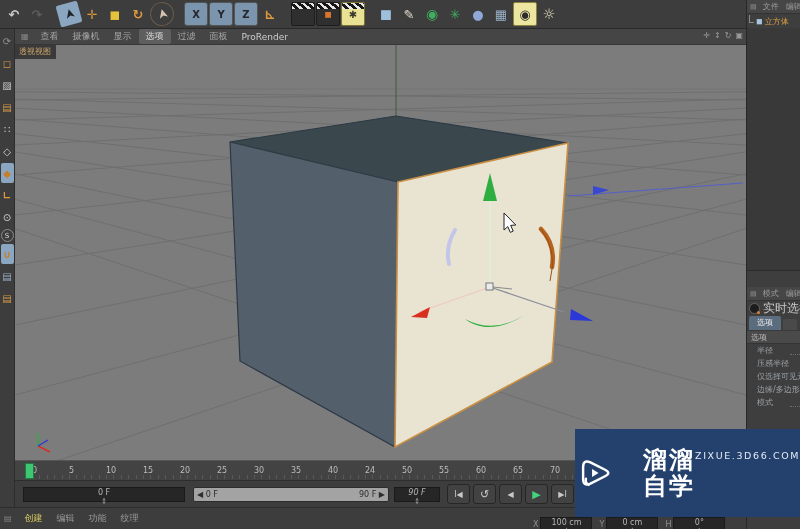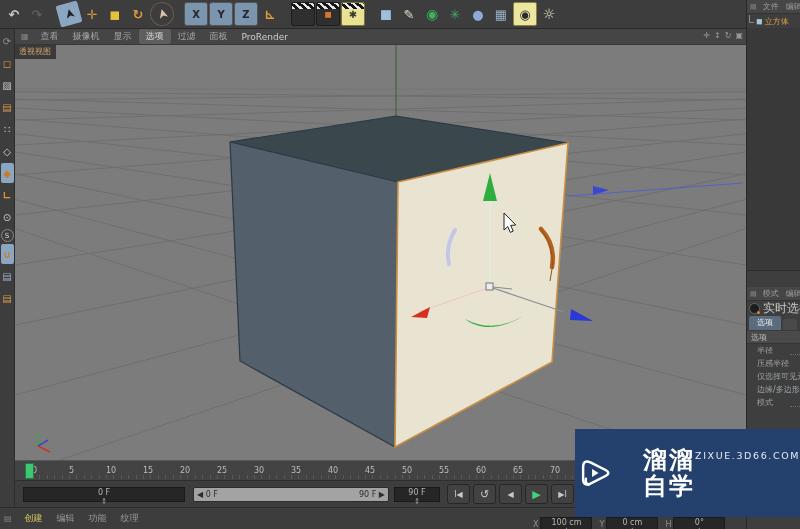--- a/index.html
+++ b/index.html
@@ -269,21 +269,21 @@
 
     <div class="tick">0</div>
         <div class="tick">5</div>
         <div class="tick">10</div>
         <div class="tick">15</div>
         <div class="tick">20</div>
         <div class="tick">25</div>
         <div class="tick">30</div>
         <div class="tick">35</div>
         <div class="tick">40</div>
-        <div class="tick">45</div>
+        <div class="tick">24</div>
         <div class="tick">50</div>
         <div class="tick">55</div>
         <div class="tick">60</div>
         <div class="tick">65</div>
         <div class="tick">70</div>
       </div>
     <div class="playhead"></div>
   </div>
 
   <div class="transport">
@@ -291,21 +291,21 @@
       <span class="fval">0 F</span>
       <span class="spin">
           <span>▲</span>
           <span>▼</span>
         </span>
     </div>
     <div class="range" style="margin-left:8px;width:196px;">
       <span class="rlab-l">◀ 0 F</span>
       <span class="rlab-r">90 F ▶</span>
     </div>
-    <div class="field" style="margin-left:5px;width:46px;">
+    <div class="field" style="margin-left:5px;width:46px;font-style:italic;">
       <span class="fval">90 F</span>
       <span class="spin">
           <span>▲</span>
           <span>▼</span>
         </span>
     </div>
     <div class="pbtns">
 
         <div class="pbtn">I◀</div>
 

